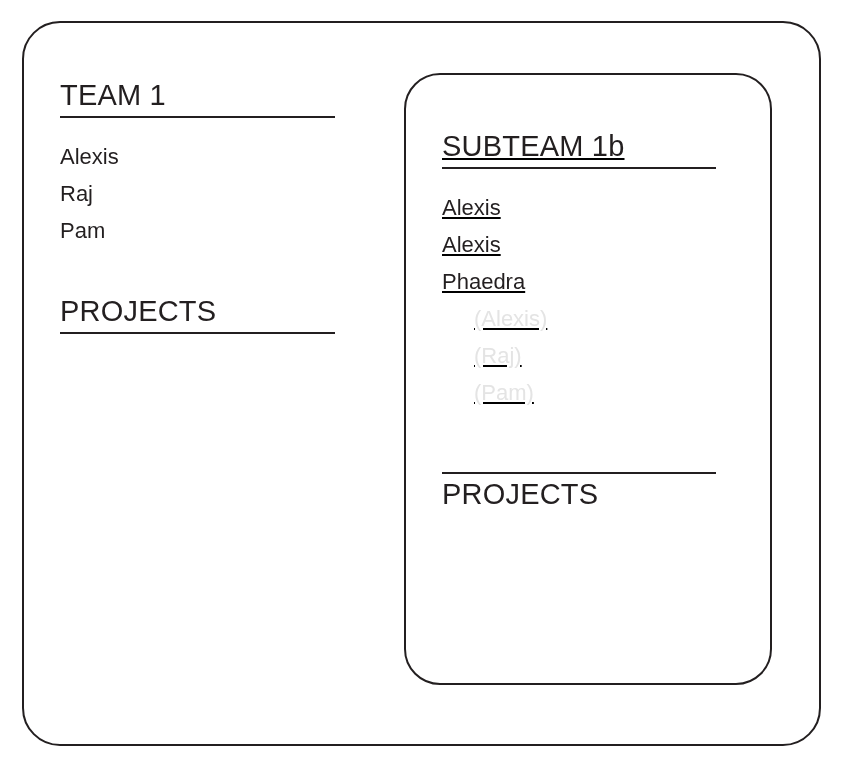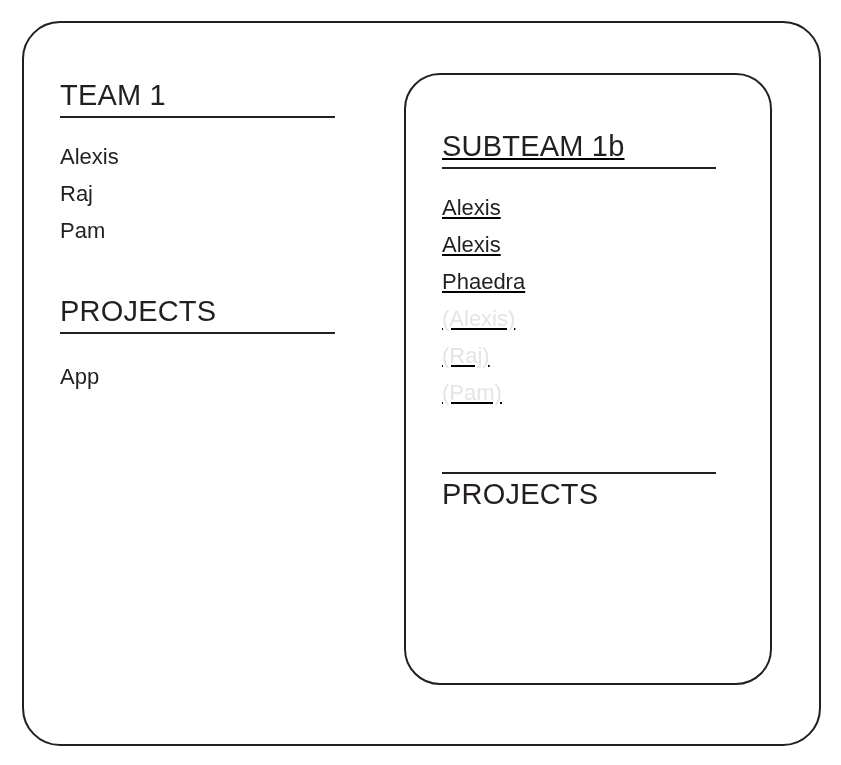--- a/index.html
+++ b/index.html
@@ -91,20 +91,21 @@
 
   .entry {
     font-size: 22px;
     line-height: 37px;
     color: #231f20;
     white-space: nowrap;
   }
 
   .entry.inherited {
     color: #e4e4e4;
+    margin-left: 32px;
   }
 
   
   #team-section {
     left: 60px;
     top: 78px;
     width: 275px;
   }
 
   #team-projects-section {
@@ -142,21 +143,20 @@
       <li class="entry">Alexis</li>
       <li class="entry">Raj</li>
       <li class="entry">Pam</li>
     </ul>
   </div>
 
   <div class="section sec-underline" id="team-projects-section">
     <div class="heading">PROJECTS</div>
     <div class="rule"></div>
     <ul class="project-list">
-      <li class="entry">App</li>
     </ul>
   </div>
 
   <div class="section sec-underline" id="subteam-section">
     <div class="heading">SUBTEAM 1b</div>
     <div class="rule"></div>
     <ul class="member-list">
       <li class="entry">Alexis</li>
       <li class="entry">Alexis</li>
       <li class="entry">Phaedra</li>

